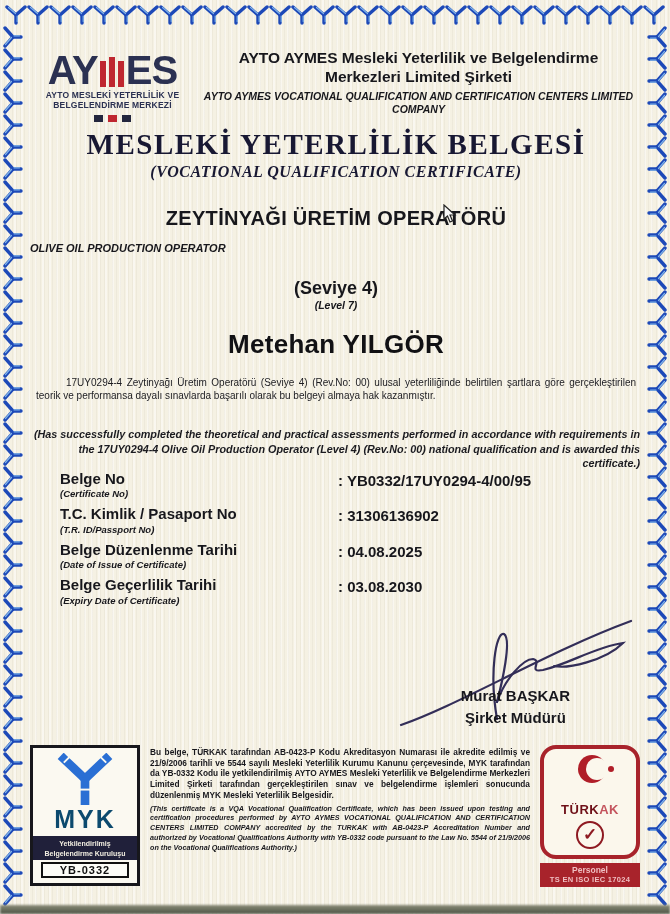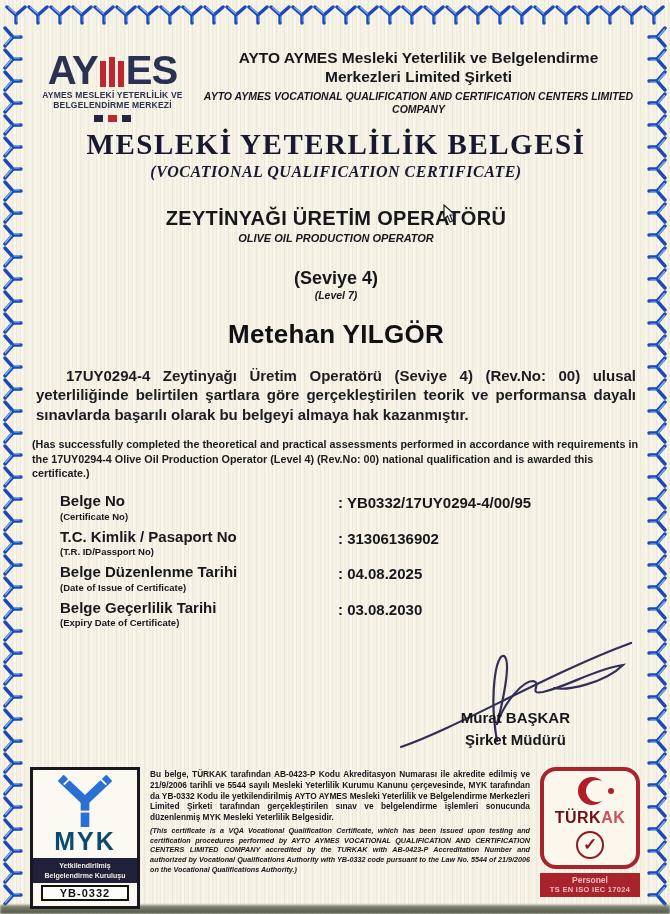--- a/index.html
+++ b/index.html
@@ -35,32 +35,32 @@
   .logo-sq{display:flex;justify-content:center;gap:5px;margin-top:4px;}
   .logo-sq i{width:9px;height:7px;display:block;}
   .sq-navy{background:#23263e;}
   .sq-red{background:#bf2730;}
   .org{flex:1;text-align:center;padding:8px 6px 0 6px;color:#17171c;}
   .org-tr{font-size:15.5px;font-weight:bold;line-height:1.25;}
   .org-en{font-size:10.5px;font-weight:bold;font-style:italic;margin-top:3px;line-height:1.3;}
   .title-tr{margin-top:6px;text-align:center;font-family:"Liberation Serif",serif;font-weight:bold;font-size:29px;letter-spacing:1.5px;color:#181833;}
   .title-en{text-align:center;font-family:"Liberation Serif",serif;font-weight:bold;font-style:italic;font-size:16px;letter-spacing:0.5px;color:#181833;margin-top:2px;}
   .program-tr{position:relative;margin-top:26px;text-align:center;font-size:20px;font-weight:bold;color:#17171c;letter-spacing:0.3px;}
-  .program-en{text-align:center;font-size:11px;font-weight:bold;font-style:italic;color:#17171c;margin-top:2px;}
+  .program-en{text-align:left;font-size:11px;font-weight:bold;font-style:italic;color:#17171c;margin-top:12px;}
   .level-tr{margin-top:24px;text-align:center;font-size:18px;font-weight:bold;color:#17171c;}
   .level-en{text-align:center;font-size:10.5px;font-weight:bold;font-style:italic;color:#17171c;}
   .holder{margin-top:18px;text-align:center;font-size:26px;font-weight:bold;color:#111114;letter-spacing:0.3px;}
-  .body-tr{margin-top:16px;padding:0 6px;font-size:15px;color:#1b1b20;text-align:justify;text-indent:30px;line-height:1.33;font-weight:bold;}
-  .body-en{margin-top:12px;padding:0 2px;font-size:10.8px;font-weight:bold;color:#1b1b20;text-align:left;line-height:1.35;}
+  .body-tr{margin-top:16px;padding:0 6px;font-size:10px;color:#1b1b20;text-align:justify;text-indent:30px;line-height:1.33;}
+  .body-en{margin-top:25px;padding:0 2px;font-size:10.8px;font-weight:bold;font-style:italic;color:#1b1b20;text-align:right;line-height:1.35;}
   
-  .fields{margin-top:12px;padding-left:30px;}
+  .fields{padding-left:30px;}
   .frow{display:flex;margin-bottom:7px;}
   .fl{width:278px;flex:0 0 auto;}
   .fl-label{font-size:15px;font-weight:bold;color:#17171c;line-height:1.1;}
-  .fl-sub{font-size:9.5px;font-weight:bold;color:#17171c;margin-top:1px;}
+  .fl-sub{font-size:9.5px;font-weight:bold;font-style:italic;color:#17171c;margin-top:1px;}
   .fv{font-size:15px;font-weight:bold;color:#17171c;padding-top:1px;}
   
   .sig-area{position:relative;height:128px;}
   .sig-svg{position:absolute;right:8px;top:-6px;}
   .sig-text{position:absolute;right:72px;top:72px;text-align:center;font-size:15px;font-weight:bold;color:#17171c;line-height:1.45;}
   
   .footer{display:flex;align-items:flex-start;margin-top:4px;}
   .myk{width:104px;flex:0 0 auto;border:3px solid #17171c;background:#fbf9f1;text-align:center;padding-top:5px;}
   .myk-acronym{font-size:25px;font-weight:bold;letter-spacing:2px;color:#0c4a6e;line-height:1;margin-top:-2px;}
   .myk-band{background:#20203a;color:#f3efe2;font-size:7px;font-weight:bold;padding:3px 2px 2px 2px;margin-top:4px;line-height:1.4;}
@@ -68,21 +68,21 @@
   .fineprint{flex:1;padding:2px 8px 0 10px;color:#17171c;}
   .fp-tr{font-size:8.3px;font-weight:bold;text-align:justify;line-height:1.3;}
   .fp-en{font-size:7.2px;font-weight:bold;font-style:italic;text-align:justify;line-height:1.35;margin-top:3px;}
   .fp-url{text-align:center;margin-top:6px;font-size:11px;font-weight:bold;color:#1a1a2e;text-decoration:underline;cursor:pointer;}
   .turkak-col{width:104px;flex:0 0 auto;text-align:center;}
   .turkak-box{border:4px solid #a8232b;border-radius:16px;background:#fbf7ec;padding:4px 0 6px 0;margin:0 2px;}
   .crescent-wrap{position:relative;height:34px;}
   .crescent{position:absolute;left:34px;top:2px;width:28px;height:28px;border-radius:50%;background:#b01e28;}
   .crescent::after{content:"";position:absolute;left:8px;top:3px;width:22px;height:22px;border-radius:50%;background:#fbf7ec;}
   .star-dot{position:absolute;left:64px;top:13px;width:6px;height:6px;border-radius:50%;background:#b01e28;}
-  .turkak-word{font-size:16px;font-weight:bold;letter-spacing:0.5px;line-height:1;margin-top:1px;}
+  .turkak-word{font-size:13px;font-weight:bold;letter-spacing:0.5px;line-height:1;margin-top:16px;}
   .tk-dark{color:#6e1018;}
   .tk-light{color:#c4555e;}
   .check-circle{width:24px;height:24px;margin:5px auto 0 auto;border:2.5px solid #8e1a22;border-radius:50%;color:#8e1a22;font-size:17px;font-weight:bold;line-height:23px;}
   .turkak-band{background:#a8232b;color:#f0bfc2;margin:4px 2px 0 2px;padding:2px 0 3px 0;font-weight:bold;}
   .tb-1{font-size:8.5px;}
   .tb-2{font-size:7.5px;letter-spacing:0.3px;}
   .cursor-icon{position:absolute;left:412px;top:-3px;}
 </style>
 </head>
 <body>
@@ -1204,21 +1204,21 @@
         <div class="logo-word">
           <span>AY</span>
           <span class="m-bars">
               <i></i>
               <i></i>
               <i></i>
             </span>
           <span>ES</span>
         </div>
         <div class="logo-tag">
-          <div>AYMES MESLEKİ YETERLİLİK VE</div>
+          <div>AYTO MESLEKİ YETERLİLİK VE</div>
           <div>BELGELENDİRME MERKEZİ</div>
         </div>
         <div class="logo-sq">
           <i class="sq-navy"></i>
             <i class="sq-red"></i>
             <i class="sq-navy"></i>
         </div>
       </div>
       <div class="org">
         <div class="org-tr">AYTO AYMES Mesleki Yeterlilik ve Belgelendirme Merkezleri Limited Şirketi</div>

